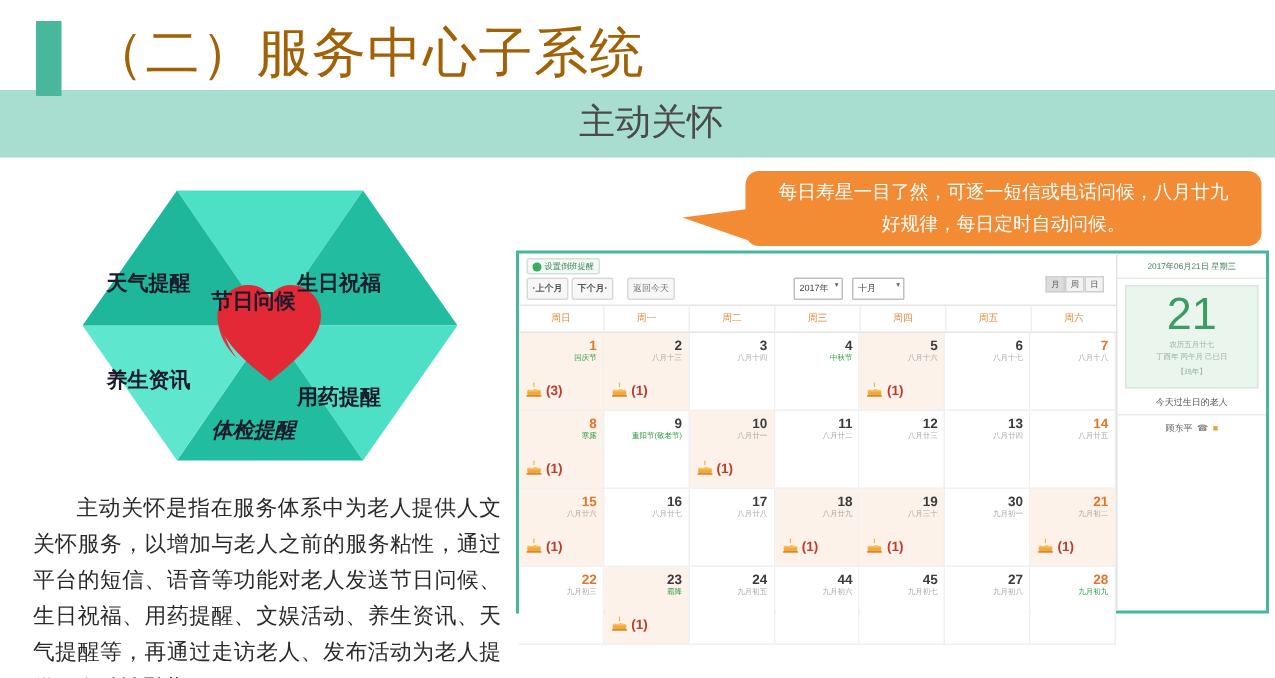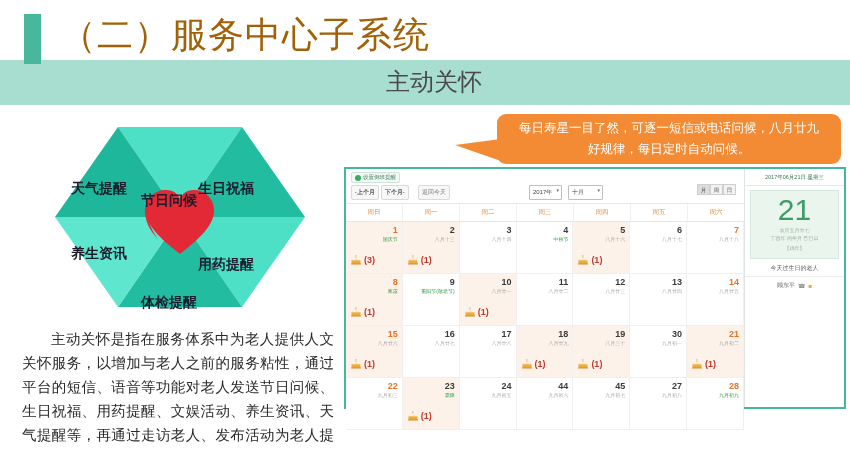--- a/index.html
+++ b/index.html
@@ -41,21 +41,21 @@
   #hex-svg { display:block; }
   .hex-label {
     position:absolute; font-size:14px; color:#1b1b2b; white-space:nowrap;
     font-weight:bold;
   }
   .lbl-top    { left:86px;  top:22px;margin-top:48px; }
   .lbl-tl     { left:16px;  top:58px; }
   .lbl-tr     { left:143px; top:58px;text-align:center; }
   .lbl-bl     { left:16px;  top:123px; }
   .lbl-br     { left:143px; top:134px; }
-  .lbl-bot    { left:86px;  top:172px; }
+  .lbl-bot    { left:86px;  top:156px;font-style:italic; }
 
   
   #body-text {
     position:absolute; left:22px; top:327px; width:312px;
     font-size:14.5px; color:#2a2a2a; line-height:24px;
     text-indent:29px; text-align:justify;
   }
 
   
   #callout {

